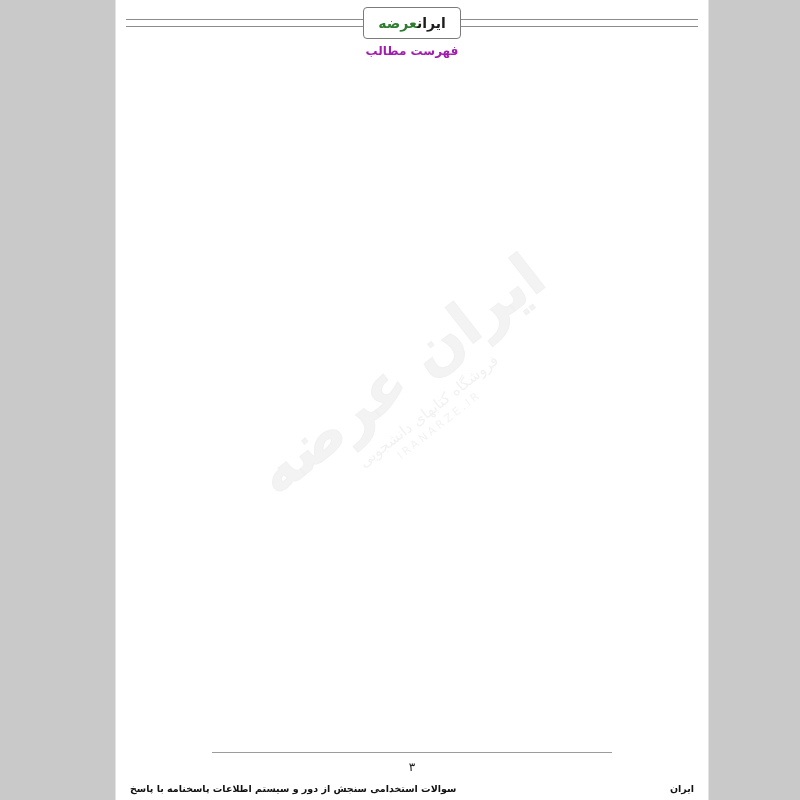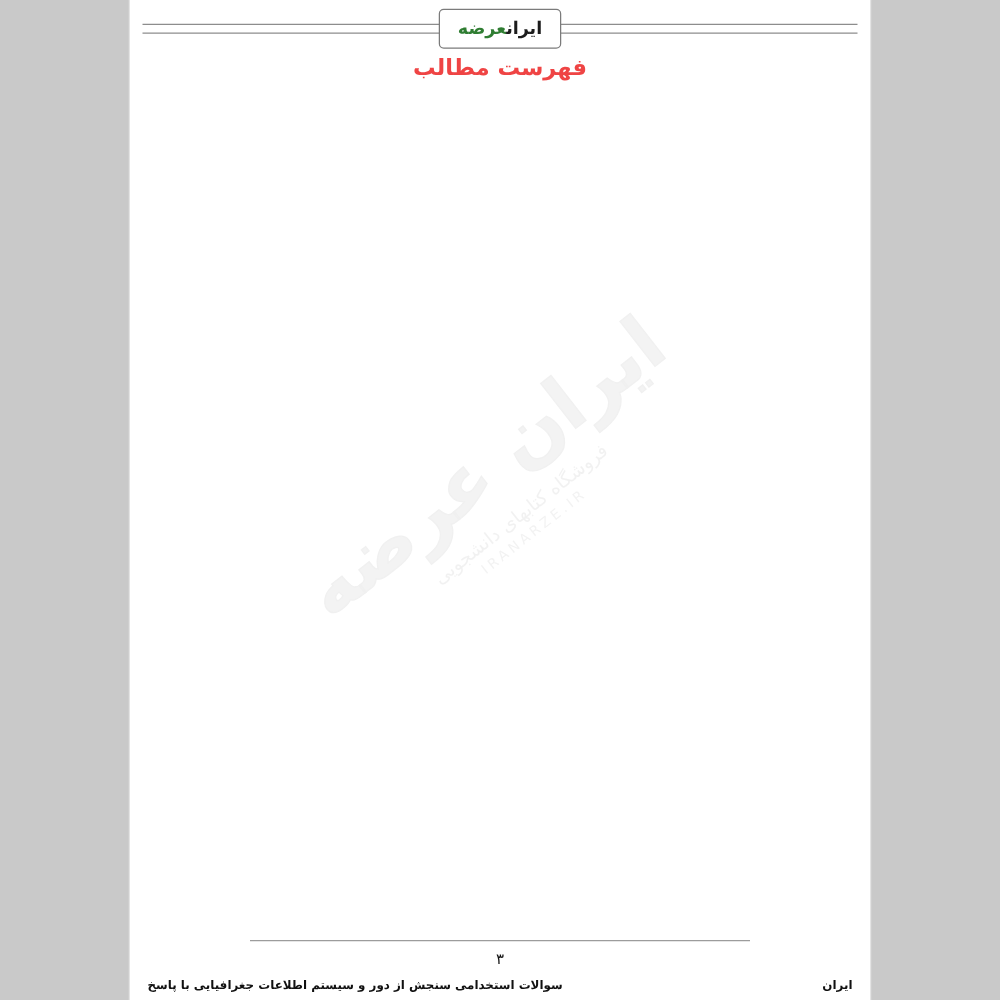--- a/index.html
+++ b/index.html
@@ -16,21 +16,21 @@
   }
   .page-wrap {
     position: relative;
     width: 800px;
     height: 800px;
     background: #c9c9c9;
   }
   
   .sheet {
     position: absolute;
-    left: 104px;
+    left: 116px;
     top: 0;
     width: 592px;
     height: 800px;
     background: #ffffff;
     box-shadow: 0 0 0 1px #e4e4e4;
   }
   .sheet-inner {
     position: relative;
     width: 100%;
     height: 100%;
@@ -79,23 +79,23 @@
   }
   .logo-text .accent { color: #2f7d32; }
 
   
   .doc-title {
     position: absolute;
     top: 44px;
     left: 0;
     width: 100%;
     text-align: center;
-    font-size: 18px;
-    font-weight: bold;
-    color: #ef4444;
+    font-size: 12px;
+    font-weight: bold;
+    color: #a21caf;
     direction: rtl;
   }
 
   
   .toc {
     position: absolute;
     top: 80px;
     right: 28px;
     left: 28px;
     direction: rtl;
@@ -219,18 +219,18 @@
         <div class="wm-sub">فروشگاه کتابهای دانشجویی</div>
         <div class="wm-latin">IRANARZE.IR</div>
       </div>
 
       <div class="footer-rule"></div>
       <div class="page-number">۳</div>
 
       <div class="footer-row">
         <div class="footer-right">ایران</div>
         <div class="footer-center"></div>
-        <div class="footer-left">سوالات استخدامی سنجش از دور و سیستم اطلاعات جغرافیایی با پاسخ</div>
+        <div class="footer-left">سوالات استخدامی سنجش از دور و سیستم اطلاعات پاسخنامه با پاسخ</div>
       </div>
 
     </div>
   </div>
 </div>
 
 </body></html>

